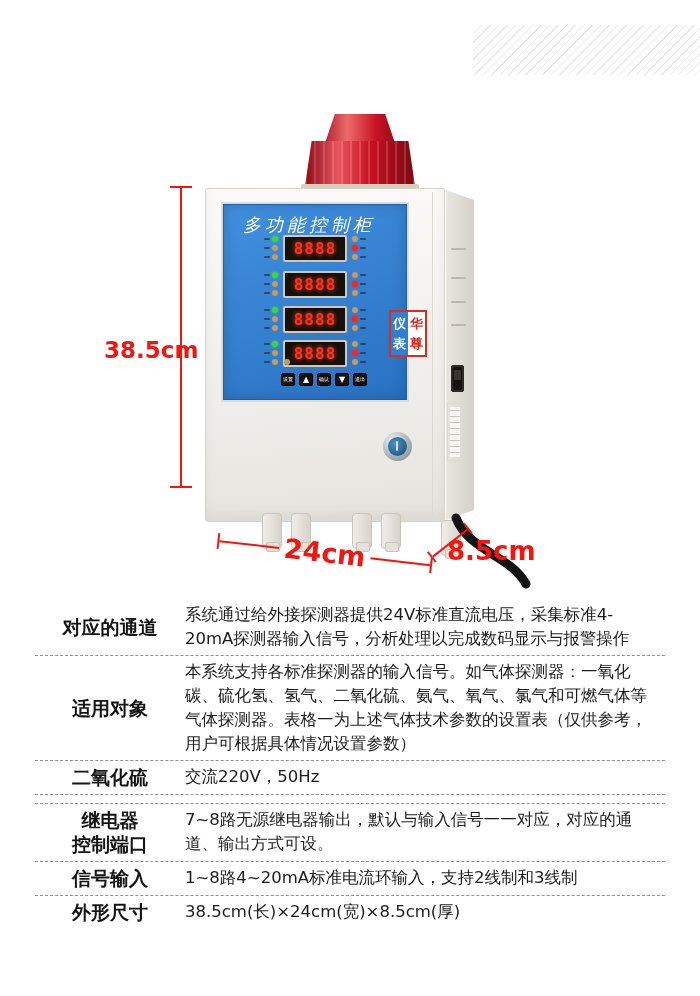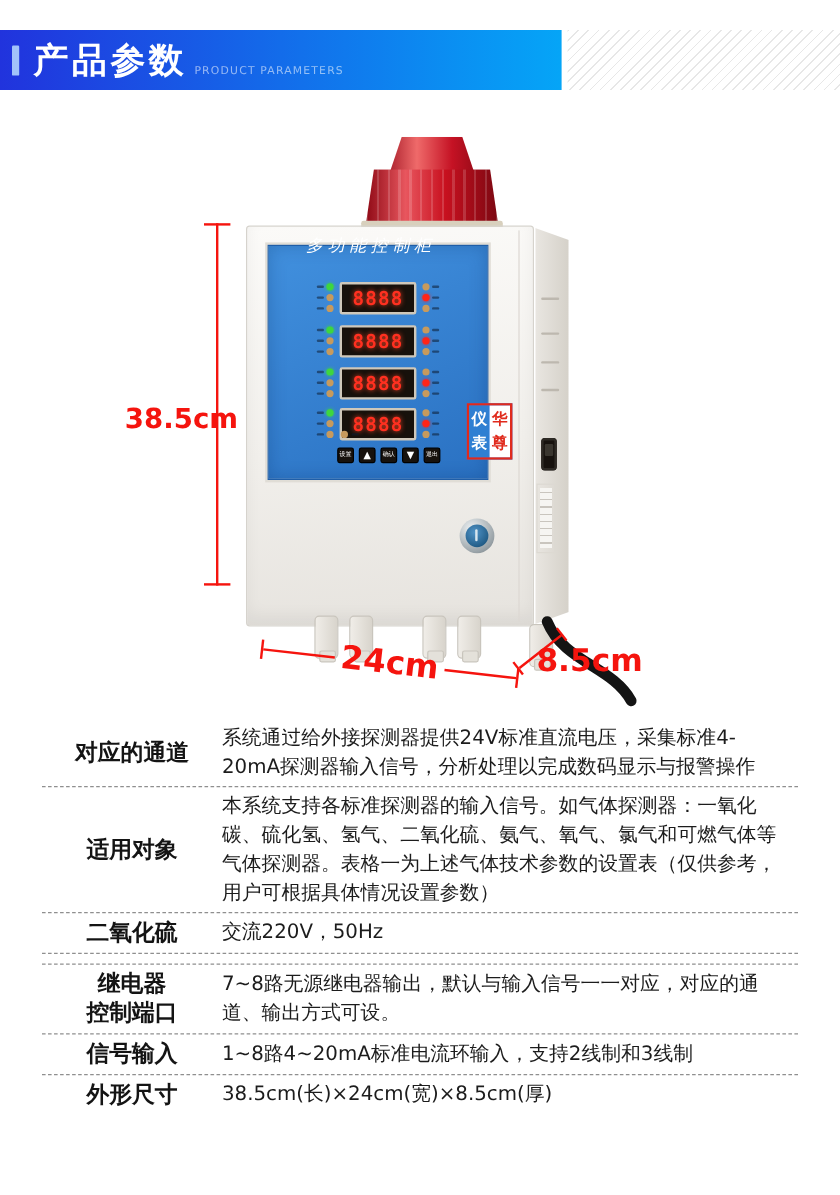--- a/index.html
+++ b/index.html
@@ -44,43 +44,43 @@
   .vent{position:absolute;left:451px;width:15px;height:2px;background:#bdb8af;border-radius:1px;}
   .switch{position:absolute;left:451px;top:365px;width:13px;height:27px;background:#17120e;border-radius:3px;
     box-shadow:inset 0 0 0 2px #2e2a25;}
   .switch::after{content:"";position:absolute;left:3px;top:5px;width:7px;height:10px;background:#3a362f;border-radius:1px;}
   .sticker{position:absolute;left:447px;top:403px;width:16px;height:58px;background:#f6f5f2;border:1px solid #ddd9d2;
     background-image:repeating-linear-gradient(180deg,#c9c5be 0 1px,transparent 1px 6px);background-clip:content-box;padding:3px 2px;}
 
   .panel{position:absolute;left:223px;top:204px;width:184px;height:196px;
     background:linear-gradient(155deg,#4190de,#2a71c2);
     border:1px solid #1f5ea8;box-shadow:0 0 0 2px #e0ddd6, inset 0 0 14px rgba(0,40,90,.25);}
-  .panel-title{position:absolute;left:223px;top:196px;width:172px;text-align:center;color:#fff;
-    font-size:14px;font-style:italic;letter-spacing:4px;font-family:"DejaVu Serif","Liberation Serif",serif;}
+  .panel-title{position:absolute;left:223px;top:213px;width:172px;text-align:center;color:#fff;
+    font-size:18px;font-style:italic;letter-spacing:4px;font-family:"DejaVu Serif","Liberation Serif",serif;}
 
   .module{position:absolute;left:246px;width:138px;height:32px;display:flex;align-items:center;justify-content:center;}
   .led-col{display:flex;flex-direction:column;gap:3px;}
   .led-row{display:flex;align-items:center;gap:2px;}
   .mark{display:inline-block;width:6px;height:2.5px;background:rgba(12,28,48,.55);border-radius:1px;}
   .dot{display:inline-block;width:6px;height:6px;border-radius:50%;}
   .dot.green{background:var(--led-green);box-shadow:0 0 3px var(--led-green);}
   .dot.amber{background:var(--led-amber);}
   .dot.red{background:var(--led-red);box-shadow:0 0 3px var(--led-red);}
   .display{width:64px;height:27px;margin:0 5px;background:#17110b;border:2px solid #cfc8ba;border-radius:2px;
     display:flex;align-items:center;justify-content:center;
     font-family:"DejaVu Sans Mono","Liberation Mono",monospace;font-weight:bold;font-size:16px;
     color:var(--display-red);letter-spacing:1px;text-shadow:0 0 4px rgba(255,70,40,.9);}
 
   .power-led{position:absolute;left:284px;top:359px;display:flex;align-items:center;gap:3px;}
   .btns{position:absolute;left:281px;top:373px;display:flex;gap:4px;}
   .pbtn{width:14px;height:13px;background:#17120d;border:1px solid #000;border-radius:2px;color:#fff;
     font-size:5px;line-height:1;display:flex;align-items:center;justify-content:center;overflow:hidden;}
   .pbtn.arrow{font-size:8px;}
 
-  .logo{position:absolute;left:389px;top:336px;display:flex;border:2px solid #e02a1c;background:#3b82f6;}
+  .logo{position:absolute;left:389px;top:310px;display:flex;border:2px solid #e02a1c;background:#3b82f6;}
   .logo span{display:block;width:17px;font-size:13px;font-weight:bold;line-height:1.5;text-align:center;
     word-break:break-all;padding:2px 1px;}
   .logo-left{background:var(--panel-blue);color:#fff;}
   .logo-right{background:#fff;color:#e02a1c;}
 
   .lock{position:absolute;left:383px;top:432px;width:29px;height:29px;border-radius:50%;
     background:radial-gradient(circle at 35% 30%,#eef2f4,#9aa3a8 70%,#6f787d);
     display:flex;align-items:center;justify-content:center;}
   .lock-inner{width:19px;height:19px;border-radius:50%;background:radial-gradient(circle at 40% 35%,#4f93c7,#11486f);position:relative;}
   .lock-inner::after{content:"";position:absolute;left:8px;top:4px;width:2px;height:10px;background:#d8e6ef;border-radius:1px;}
@@ -114,25 +114,20 @@
   .spec-row:last-child{border-bottom:none;}
   .spec-label{width:150px;text-align:center;font-weight:bold;font-size:19px;color:#141414;
     white-space:pre-line;line-height:1.3;flex-shrink:0;}
   .spec-value{flex:1;font-size:16.5px;line-height:24px;color:#1c1c1c;padding-right:8px;}
 </style>
 </head>
 <body>
 
 <div class="page">
 
-  <div class="banner">
-    <span class="banner-bar"></span>
-    <span class="banner-title">产品参数</span>
-    <span class="banner-sub">PRODUCT PARAMETERS</span>
-  </div>
   <div class="hatch"></div>
 
   <div class="beacon-top"></div>
   <div class="beacon-body"></div>
   <div class="beacon-base"></div>
 
   <div class="cab-front"></div>
   <div class="door-seam"></div>
   <div class="cab-side"></div>
   <div class="vent" style="top:248px"></div>

